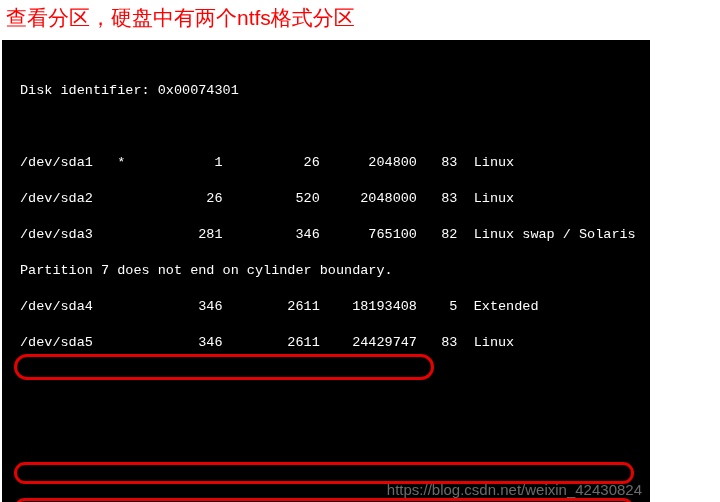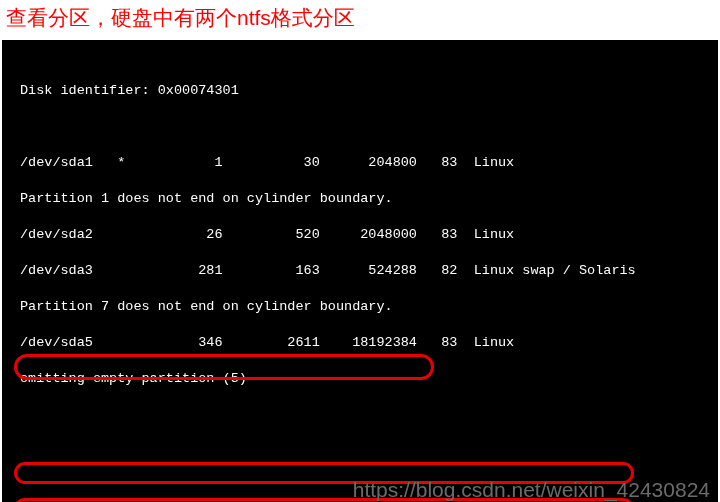--- a/index.html
+++ b/index.html
@@ -17,33 +17,33 @@
     font-family: "Microsoft YaHei", Arial, sans-serif;
   }
   .terminal {
     background: #000000;
     color: #ffffff;
     font-family: "Courier New", monospace;
     font-size: 13.5px;
     line-height: 18px;
     white-space: pre;
     padding: 24px 6px 6px 18px;
-    width: 716px;
+    width: 648px;
     height: 462px;
     position: relative;
     overflow: hidden;
     margin-left: 2px;
   }
   .line { white-space: pre; }
   .watermark {
     position: absolute;
     bottom: 3px;
     right: 8px;
     color: #6b6b6b;
-    font-size: 21px;
+    font-size: 15px;
     font-family: Arial, sans-serif;
   }
   .highlight-oval {
     position: absolute;
     border: 3px solid #e60000;
     border-radius: 50% / 100%;
     pointer-events: none;
   }
   .hl1 {
     left: 12px;
@@ -68,27 +68,26 @@
   }
 </style>
 </head>
 <body>
 
 <div class="header-text">查看分区，硬盘中有两个ntfs格式分区</div>
 
 <div class="terminal">
 <div class="line">Disk identifier: 0x00074301</div>
 <div class="line"> </div>
-<div class="line">/dev/sda1   *           1          30      204800   83  Linux</div>
-<div class="line">Partition 1 does not end on cylinder boundary.</div>
+<div class="line">/dev/sda1   *           1          26      204800   83  Linux</div>
 <div class="line">/dev/sda2              26         520     2048000   83  Linux</div>
-<div class="line">/dev/sda3             281         163      524288   82  Linux swap / Solaris</div>
+<div class="line">/dev/sda3             281         346      765100   82  Linux swap / Solaris</div>
 <div class="line">Partition 7 does not end on cylinder boundary.</div>
-<div class="line">/dev/sda5             346        2611    18192384   83  Linux</div>
-<div class="line">omitting empty partition (5)</div>
+<div class="line">/dev/sda4             346        2611    18193408    5  Extended</div>
+<div class="line">/dev/sda5             346        2611    24429747   83  Linux</div>
 
 
 
 
 
 
 
 
 
 

